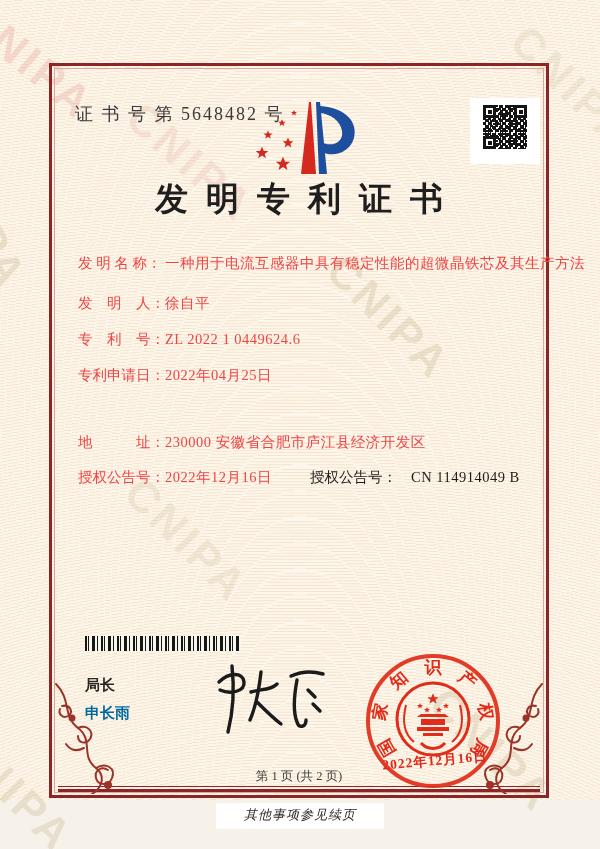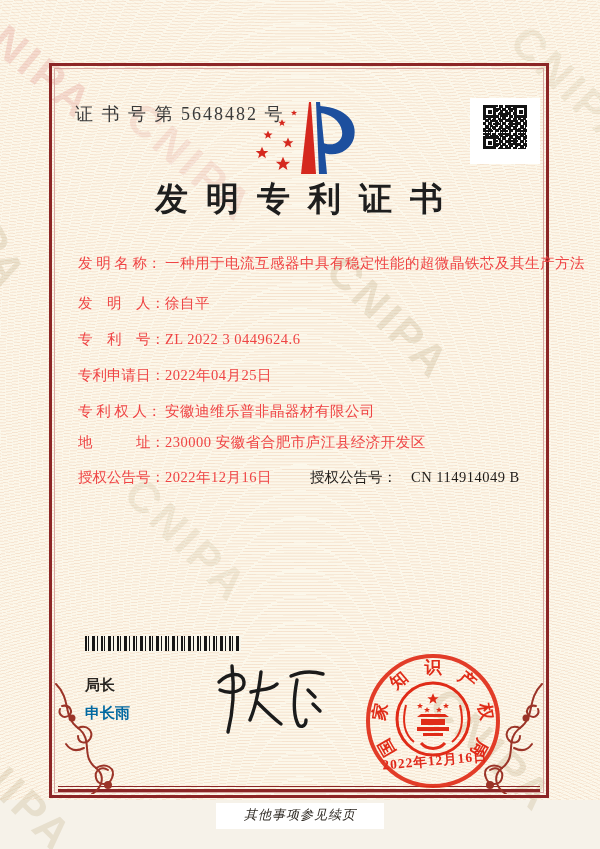--- a/index.html
+++ b/index.html
@@ -144,27 +144,24 @@
 
   <div class="abs title">发明专利证书</div>
 
   <div class="abs field-row row-name">
     <span class="f-label">发 明 名 称：</span><span class="f-value">一种用于电流互感器中具有稳定性能的超微晶铁芯及其生产方法</span>
   </div>
   <div class="abs field-row row-inventor">
     <span class="f-label">发　明　人：</span><span class="f-value">徐自平</span>
   </div>
   <div class="abs field-row row-patno">
-    <span class="f-label">专　利　号：</span><span class="f-value">ZL 2022 3 0449624.6</span>
+    <span class="f-label">专　利　号：</span><span class="f-value">ZL 2022 1 0449624.6</span>
   </div>
   <div class="abs field-row row-appdate">
     <span class="f-label">专利申请日：</span><span class="f-value">2022年04月25日</span>
-  </div>
-  <div class="abs field-row row-patentee">
-    <span class="f-label">专 利 权 人：</span><span class="f-value">安徽迪维乐普非晶器材有限公司</span>
   </div>
   <div class="abs field-row row-addr">
     <span class="f-label">地　　　址：</span><span class="f-value">230000 安徽省合肥市庐江县经济开发区</span>
   </div>
   <div class="abs field-row row-pubdate">
     <span class="f-label">授权公告号：</span><span class="f-value">2022年12月16日</span>
   </div>
   <div class="abs pub-no">
     <span class="f-label">授权公告号：</span><span class="f-value">CN 114914049 B</span>
   </div>
@@ -245,17 +242,18 @@
           <path d="M24,38 L56,38 L52,35 L28,35 Z"></path>
           <rect x="28" y="40" width="24" height="6"></rect>
           <rect x="24" y="48" width="32" height="4"></rect>
           <rect x="30" y="54" width="20" height="3"></rect>
         </g>
       </svg>
     </div>
   </div>
   <div class="abs seal-date">2022年12月16日</div>
 
+  <div class="abs page-info">第 1 页 (共 2 页)</div>
   <div class="abs rule-a"></div>
   <div class="abs rule-b"></div>
   <div class="abs note">其他事项参见续页</div>
 
 </div>
 
 </body></html>

